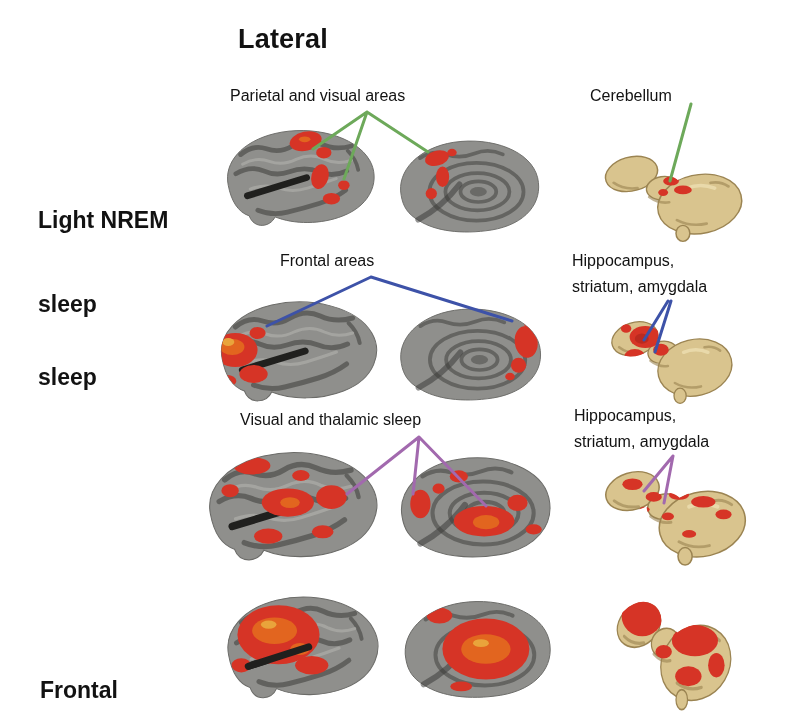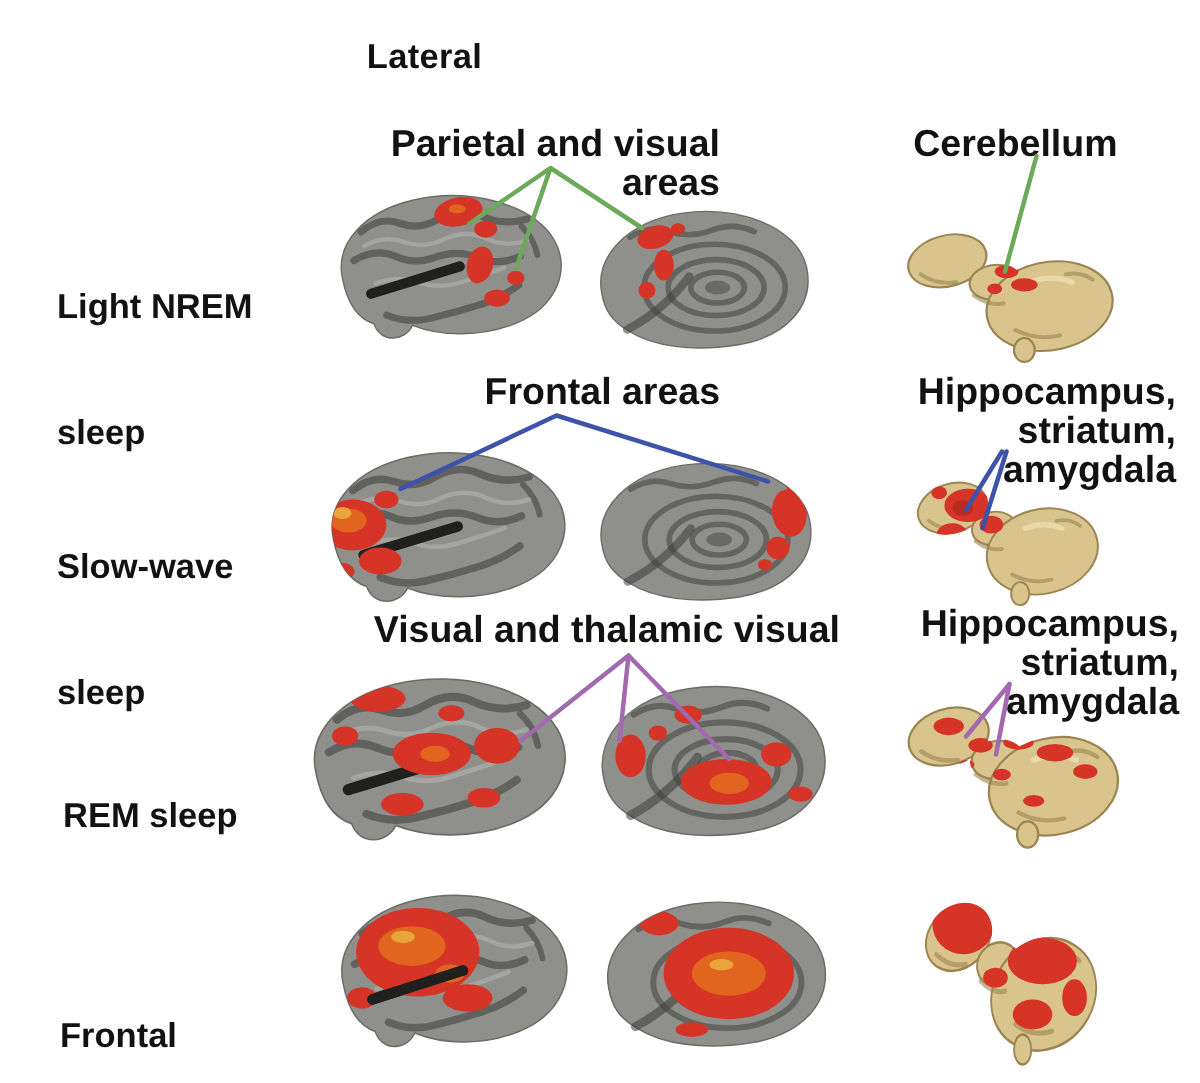--- a/index.html
+++ b/index.html
@@ -2,27 +2,27 @@
 <html style="--background: #ffffff; --text-black: #121212; --activation-red: #d63426; --activation-orange: #e2651f; --hotspot-yellow: #e9a43b; --cortex-gray: #8f8f8c; --gyri-light: #a7a7a3; --sulci-dark: #5a5a57; --fissure-black: #20201e; --subcortical-beige: #d9c48e; --subcortical-shade: #9b8452; --line-green: #6da95a; --line-blue: #3d52a8; --line-purple: #a269ae;"><head>
 <meta charset="utf-8">
 <style>
   html,body{margin:0;padding:0;background:#fff;}
   #canvas{
     position:relative;width:800px;height:722px;background:var(--background,#fff);
     font-family:"Liberation Sans",sans-serif;color:var(--text-black,#111);
     overflow:hidden;
   }
   .col-header{
-    position:absolute;font-size:23px;font-weight:700;text-align:center;letter-spacing:.2px;
+    position:absolute;font-size:27px;font-weight:700;text-align:center;letter-spacing:.2px;
   }
   .row-label{
     position:absolute;font-size:23px;font-weight:700;line-height:28px;white-space:pre;
   }
   .ann{
-    position:absolute;font-size:25px;font-weight:700;text-align:right;line-height:26px;
+    position:absolute;font-size:16px;font-weight:400;text-align:left;line-height:26px;
   }
   svg.brain{position:absolute;}
   #lines{position:absolute;left:0;top:0;pointer-events:none;}
 </style>
 </head>
 <body>
 
 <div id="canvas">
 
   <svg width="0" height="0" style="position:absolute" aria-hidden="true">
@@ -79,45 +79,41 @@
         <ellipse cx="40" cy="36" rx="28" ry="20" transform="rotate(-18 40 36)"></ellipse>
         <ellipse cx="72" cy="52" rx="18" ry="14" transform="rotate(-10 72 52)"></ellipse>
         <ellipse cx="109" cy="70" rx="44" ry="34" transform="rotate(-14 109 70)"></ellipse>
         <ellipse cx="92" cy="103" rx="8" ry="10"></ellipse>
       </clipPath>
     </defs>
   </svg>
 
   <div class="col-header" style="left:208px;top:24px;width:150px">Lateral</div>
 
-  <div class="row-label" style="left:38px;top:134px">
+  <div class="row-label" style="left:38px;top:150px">
     <div>Light NREM</div>
     <div>sleep</div>
   </div>
   <div class="row-label" style="left:38px;top:307px">
-    <div>Slow-wave</div>
     <div>sleep</div>
-  </div>
-  <div class="row-label" style="left:42px;top:473px">
-    <div>REM sleep</div>
   </div>
   <div class="row-label" style="left:40px;top:620px">
     <div>Frontal</div>
   </div>
 
   <div class="ann" style="left:230px;top:83px;width:250px">Parietal and visual areas</div>
   <div class="ann" style="left:590px;top:83px;width:155px">Cerebellum</div>
 
   <div class="ann" style="left:280px;top:248px;width:200px">Frontal areas</div>
   <div class="ann" style="left:572px;top:248px;width:212px">
     <div>Hippocampus,</div>
     <div>striatum, amygdala</div>
   </div>
 
-  <div class="ann" style="left:240px;top:407px;width:320px">Visual and thalamic visual</div>
+  <div class="ann" style="left:240px;top:407px;width:320px">Visual and thalamic sleep</div>
   <div class="ann" style="left:574px;top:403px;width:212px">
     <div>Hippocampus,</div>
     <div>striatum, amygdala</div>
   </div>
 
   <svg class="brain" style="left:212px;top:122px;width:172px;height:115px" viewBox="0 0 180 120" preserveAspectRatio="none">
     <use href="#latBase"></use>
     <g clip-path="url(#latClip)">
       <g fill="var(--activation-red)">
         <ellipse cx="98" cy="20" rx="17" ry="10" transform="rotate(-12 98 20)"></ellipse>

